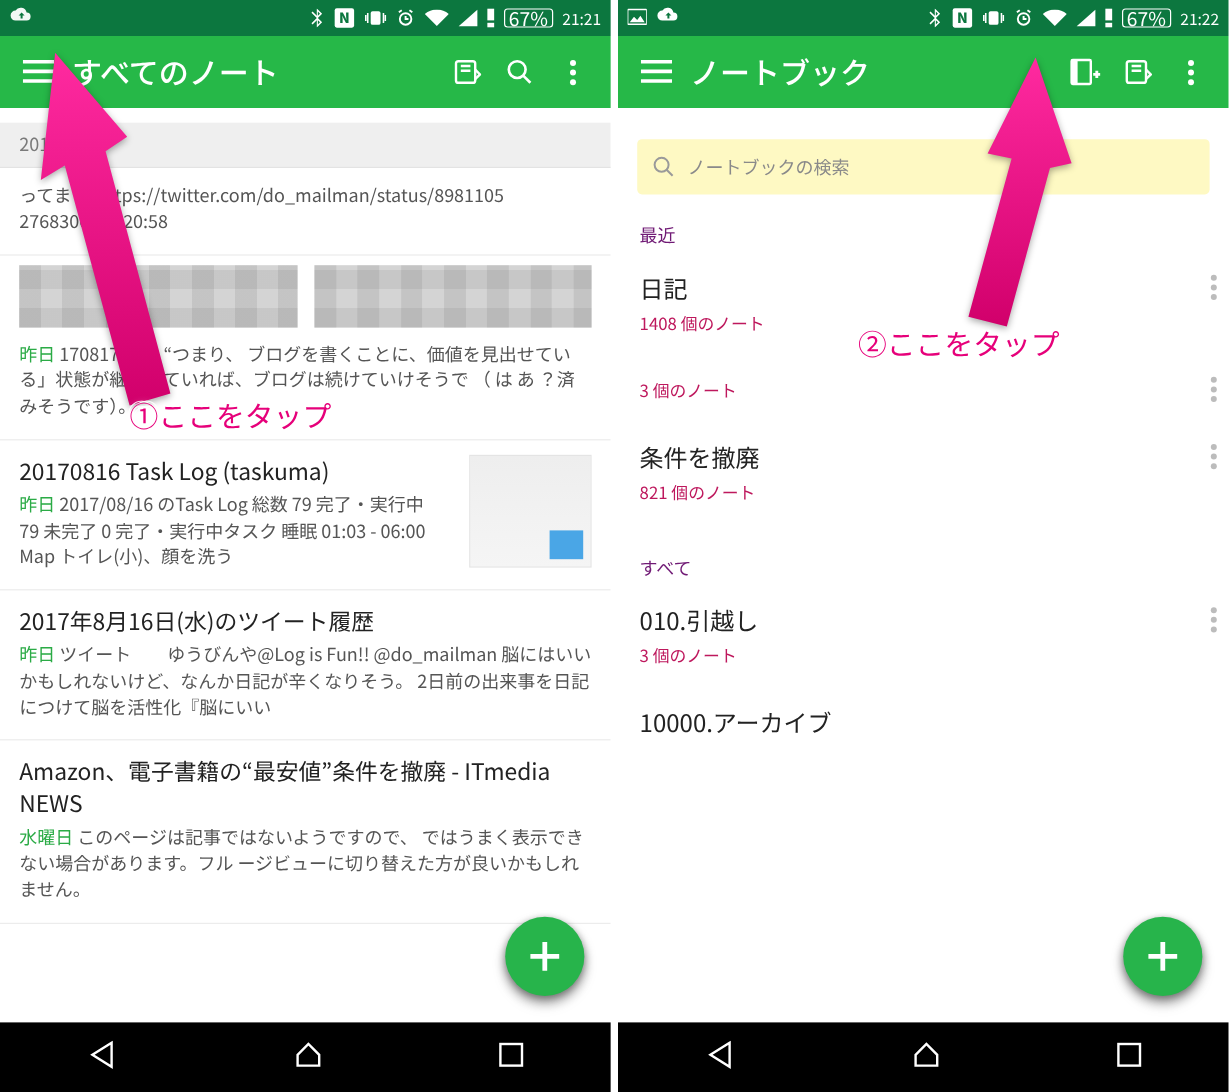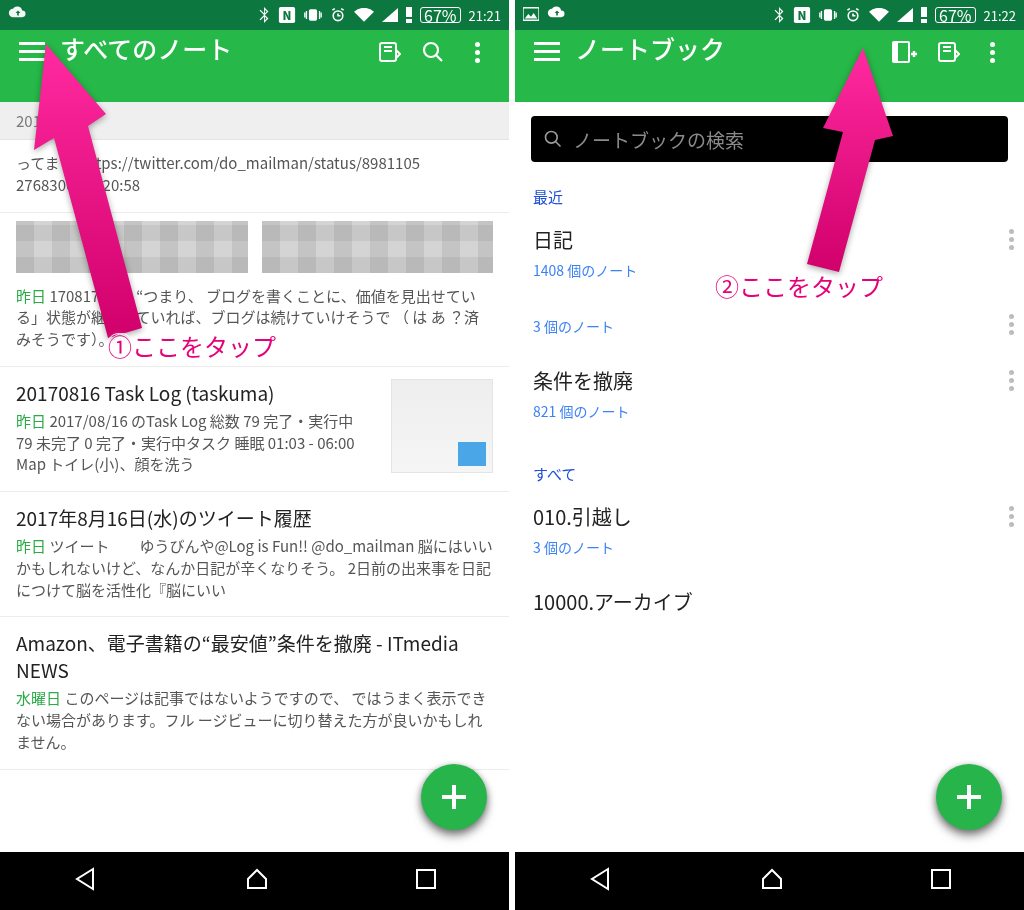--- a/index.html
+++ b/index.html
@@ -5,21 +5,21 @@
   html,body{margin:0;padding:0;font-family:"Noto Sans CJK JP","Hiragino Sans","Meiryo",sans-serif;background:#fff}
   .stage{width:1024px;height:910px;position:relative;background:#fff;display:flex}
   .gutter{width:6px;background:#fff}
   .phone{width:509px;height:910px;position:relative;background:#fff;overflow:hidden}
   
   .status{height:30px;background:#0c773f;color:#fff;display:flex;align-items:center;justify-content:space-between;padding:0 8px;font-size:13px}
   .status .left,.status .right{display:flex;align-items:center;gap:8px}
   .status .right span{display:inline-flex;align-items:center}
   .battbox{border:1.5px solid #fff;border-radius:3px;padding:0 3px;font-size:16px;line-height:14px}
   
-  .appbar{height:72px;background:#26b848;color:#fff;display:flex;padding:0 10px}
+  .appbar{height:60px;background:#26b848;color:#fff;display:flex;align-items:center;padding:0 10px}
   .appbar .ic{width:44px;height:44px;display:flex;align-items:center;justify-content:center;fill:#fff;color:#fff}
   .appbar .title{flex:1;font-size:25px;font-weight:500;padding-left:6px;white-space:nowrap;overflow:hidden}
   
   .content{position:absolute;top:102px;bottom:58px;left:0;right:0;overflow:hidden;background:#fff}
   .datehdr{background:#efefef;color:#7a7a7a;font-size:15px;padding:8px 16px;border-bottom:1px solid #e3e3e3}
   .note{padding:12px 16px 16px;border-bottom:1px solid #ececec}
   .note .title{font-size:19px;color:#222;margin-bottom:4px}
   .note .body{font-size:15px;color:#555;line-height:1.45}
   .note .body .day{color:#2bab46}
   .noteb{display:flex;gap:20px}
@@ -28,25 +28,25 @@
   .thumb2::after{content:"";position:absolute;right:6px;bottom:6px;width:28px;height:24px;background:#4aa6e6}
   .mosaic{display:flex;gap:14px;padding:8px 16px 0}
   .mosaic>div{flex:1;height:52px;background:
     repeating-linear-gradient(90deg,#d6d6d6 0 18px,#e7e7e7 18px 36px),
     repeating-linear-gradient(0deg,#dcdcdc 0 16px,#eaeaea 16px 32px);
     background-blend-mode:multiply;filter:blur(.6px)}
   .fab{position:absolute;right:22px;bottom:80px;width:66px;height:66px;border-radius:50%;
     background:#27b44b;box-shadow:0 5px 10px rgba(0,0,0,.35);display:flex;align-items:center;justify-content:center}
   .fab svg{fill:#fff}
   
-  .search{margin:14px 16px;background:#000000;border-radius:4px;height:46px;display:flex;align-items:center;padding:0 12px;color:#8a8a8a;font-size:19px;gap:10px}
-  .secthdr{color:#1d4ed8;font-size:15px;padding:10px 18px 6px}
+  .search{margin:14px 16px;background:#fef9c3;border-radius:4px;height:46px;display:flex;align-items:center;padding:0 12px;color:#8a8a8a;font-size:15px;gap:10px}
+  .secthdr{color:#701a75;font-size:15px;padding:10px 18px 6px}
   .nbitem{padding:12px 18px 18px;position:relative}
   .nbitem .t{font-size:20px;color:#222}
-  .nbitem .s{font-size:14px;color:#3b82f6;margin-top:6px}
+  .nbitem .s{font-size:14px;color:#be185d;margin-top:6px}
   .nbitem .more{position:absolute;right:10px;top:16px;color:#bcbcbc}
   
   .navbar{position:absolute;left:0;right:0;bottom:0;height:58px;background:#000;display:flex;align-items:center;justify-content:space-around}
   .navbar svg{fill:none;stroke:#fff;stroke-width:2}
   
   .anno{position:absolute;pointer-events:none}
   .anno .txt{position:absolute;color:#e6007a;font-weight:400;font-size:24px;
     text-shadow:-2px -2px 0 #fff,2px -2px 0 #fff,-2px 2px 0 #fff,2px 2px 0 #fff,0 0 6px #fff;white-space:nowrap}
   .shadow{filter:drop-shadow(0 2px 3px rgba(0,0,0,.35))}
   .ic svg{display:block}

